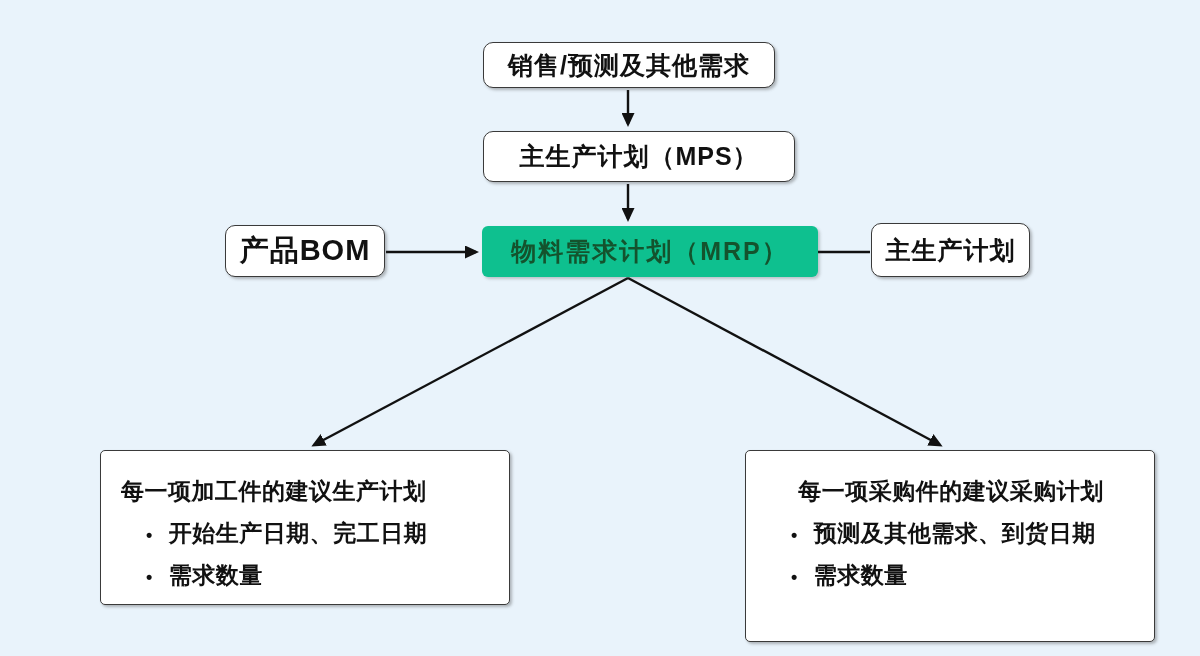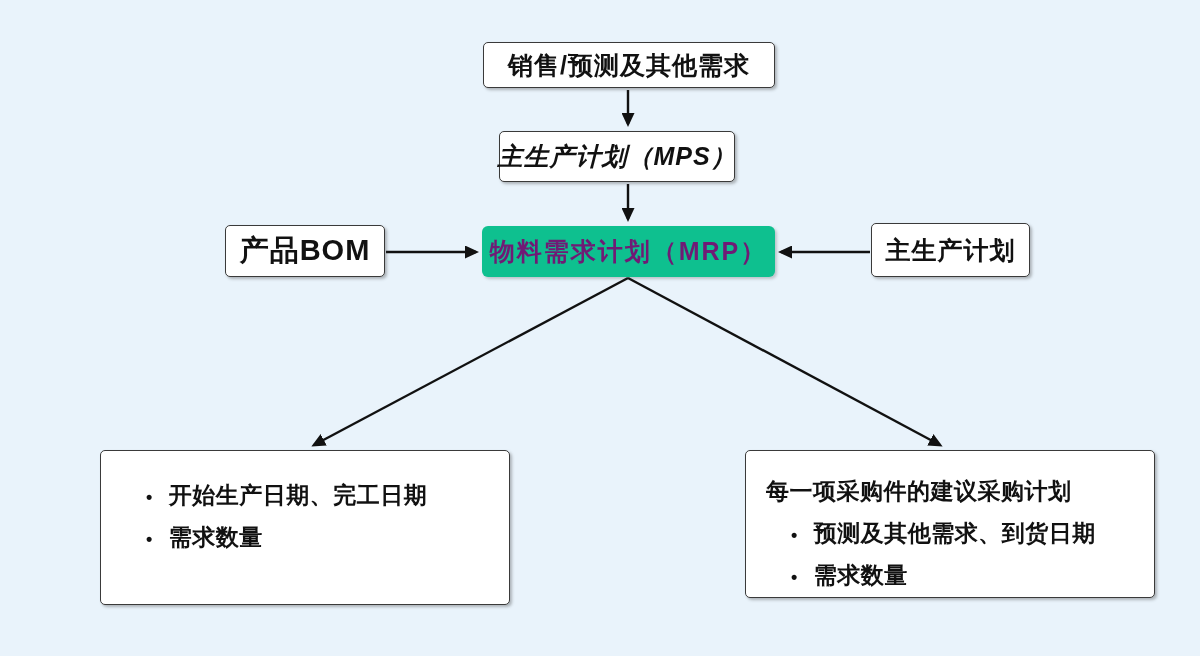--- a/index.html
+++ b/index.html
@@ -22,38 +22,38 @@
     top: 0;
     width: 1200px;
     height: 656px;
     z-index: 1;
   }
   .node {
     position: absolute;
     box-sizing: border-box;
     background: #ffffff;
     border: 1.6px solid #3a3a3a;
-    border-radius: 5px;
+    border-radius: 10px;
     box-shadow: 2px 2px 3px rgba(60,60,60,0.35);
     display: flex;
     align-items: center;
     justify-content: center;
     z-index: 2;
     color: #111111;
     font-weight: 600;
     letter-spacing: 1px;
     white-space: nowrap;
   }
   .node-sales   { left: 483px; top: 42px;  width: 292px; height: 46px; font-size: 25px; }
-  .node-mps     { left: 499px; top: 131px; width: 236px; height: 51px; font-size: 25px; font-style: italic; }
+  .node-mps     { left: 483px; top: 131px; width: 312px; height: 51px; font-size: 25px; }
   .node-mrp {
-    left: 482px; top: 226px; width: 293px; height: 51px; font-size: 25px;
+    left: 482px; top: 226px; width: 336px; height: 51px; font-size: 25px;
     background: #0ec08f;
     border: none;
-    color: #701a75;
+    color: #14532d;
     border-radius: 6px;
     box-shadow: 2px 2px 3px rgba(60,60,60,0.25);
     letter-spacing: 2px;
   }
   .node-bom     { left: 225px; top: 225px; width: 160px; height: 52px; font-size: 29px; }
   .node-inv     { left: 871px; top: 223px; width: 159px; height: 54px; font-size: 25px; }
   .plan-box {
     position: absolute;
     box-sizing: border-box;
     background: #ffffff;
@@ -61,21 +61,21 @@
     border-radius: 5px;
     box-shadow: 2px 2px 3px rgba(60,60,60,0.35);
     z-index: 2;
     padding: 24px 18px 0 20px;
     color: #111111;
     font-weight: 600;
     font-size: 23px;
     letter-spacing: 0.5px;
   }
   .plan-left  { left: 100px;  top: 450px; width: 410px; height: 155px; }
-  .plan-right { left: 745px;  top: 450px; width: 410px; height: 148px; }
+  .plan-right { left: 745px;  top: 450px; width: 410px; height: 192px; text-align: center; }
   .plan-title {
     line-height: 32px;
     margin: 0 0 6px 0;
     white-space: nowrap;
   }
   .plan-bullet {
     display: flex;
     align-items: baseline;
     line-height: 40px;
     padding-left: 25px;
@@ -120,20 +120,21 @@
 
   <div class="node node-bom">
     <span>产品BOM</span>
   </div>
 
   <div class="node node-inv">
     <span>主生产计划</span>
   </div>
 
   <div class="plan-box plan-left">
+    <p class="plan-title">每一项加工件的建议生产计划</p>
     <div class="plan-bullet">
       <span class="bullet-dot">•</span>
       <span>开始生产日期、完工日期</span>
     </div>
     <div class="plan-bullet">
       <span class="bullet-dot">•</span>
       <span>需求数量</span>
     </div>
   </div>
 

